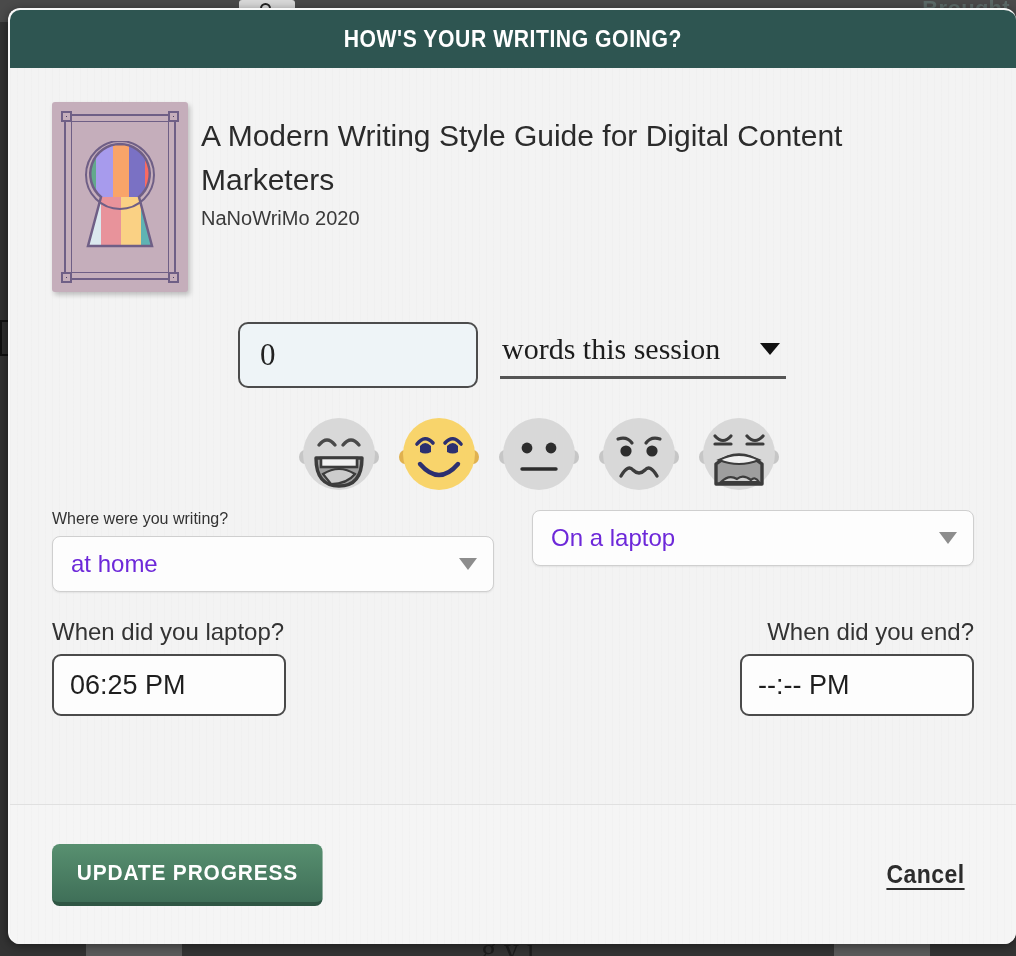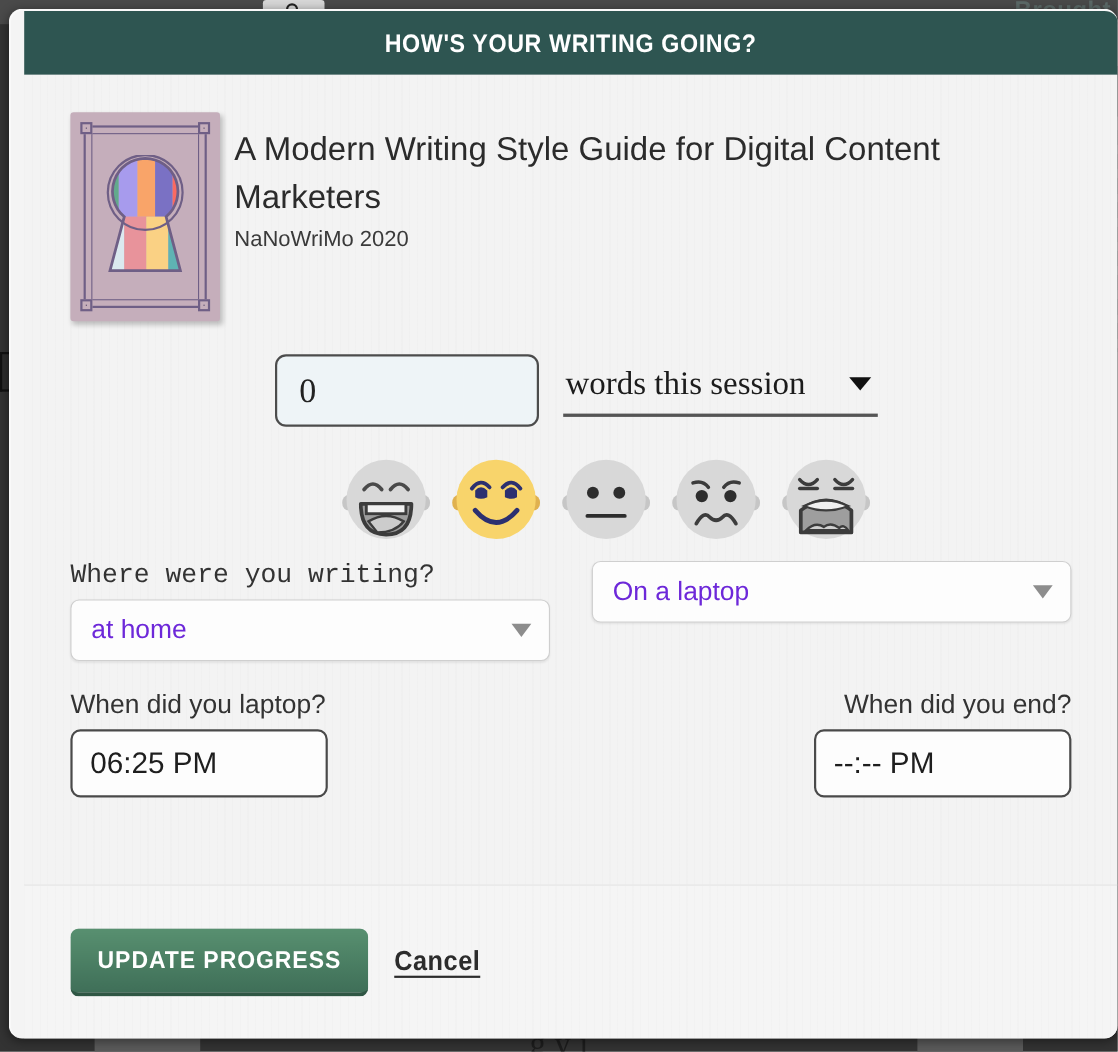--- a/index.html
+++ b/index.html
@@ -65,21 +65,20 @@
     left: 8px; top: 8px;
     width: 1008px; height: 936px;
     background: #f4f4f4;
     border-radius: 12px;
     border-top: 2px solid #f9f9f9;
     border-left: 2px solid #f9f9f9;
     box-shadow: 0 2px 10px rgba(0,0,0,.45);
     overflow: hidden;
     display: flex;
     flex-direction: column;
-    padding-left: 12px;
   }
   .modal-header {
     height: 58px;
     background: #2e5551;
     display: flex; align-items: center; justify-content: center;
     flex: 0 0 auto;
   }
   .modal-title {
     color: #ffffff;
     font-size: 23px;
@@ -199,21 +198,21 @@
   .more-toggle-label { font-size: 25px; color: #262626; }
 
   
   .opt-grid {
     display: grid;
     grid-template-columns: 1fr 1fr;
     column-gap: 38px;
     margin-top: 16px;
   }
   .opt-label {
-    font-size: 24px; color: #333; margin-bottom: 8px; font-family: Liberation Mono, monospace;
+    font-size: 16px; color: #333; margin-bottom: 8px;
   }
   .select-box {
     height: 56px; width: 100%;
     background: #fdfdfd;
     border: 1px solid #cfcfcf;
     border-radius: 8px;
     box-shadow: 0 1px 2px rgba(0,0,0,.07);
     display: flex; align-items: center; justify-content: space-between;
     padding: 0 16px 0 18px;
     font-size: 24px; color: #6d28d9;
@@ -247,21 +246,21 @@
   .time-cell-right .time-input { text-align: left; }
 
   
   .modal-footer {
     flex: 0 0 auto;
     height: 140px;
     border-top: 1px solid #e0e0e0;
     background:
       repeating-linear-gradient(to right, rgba(0,0,0,.012) 0 1px, rgba(0,0,0,0) 1px 7px),
       #f5f5f5;
-    display: flex; align-items: center; 
+    display: flex; align-items: center; justify-content: space-between;
     padding: 0 42px;
   }
   .btn-primary {
     background: linear-gradient(#589070, #3f6f58);
     border: none;
     border-bottom: 4px solid #2f5644;
     border-radius: 8px;
     color: #fff;
     font-size: 22px;
     font-weight: bold;

